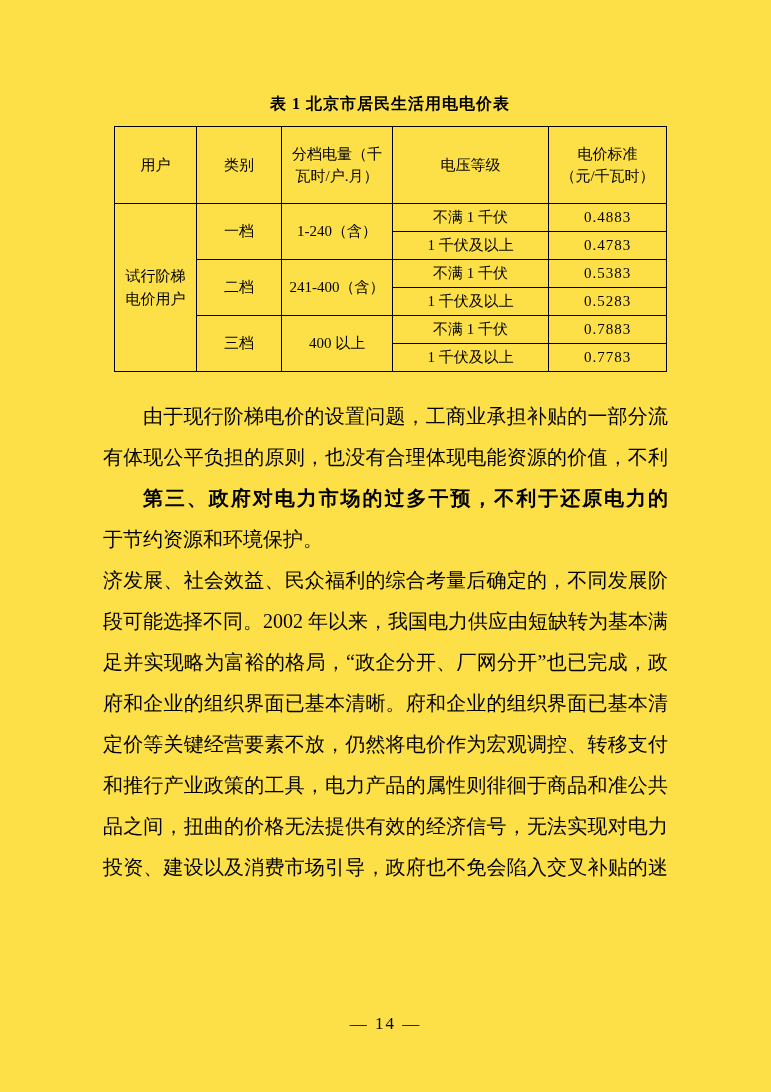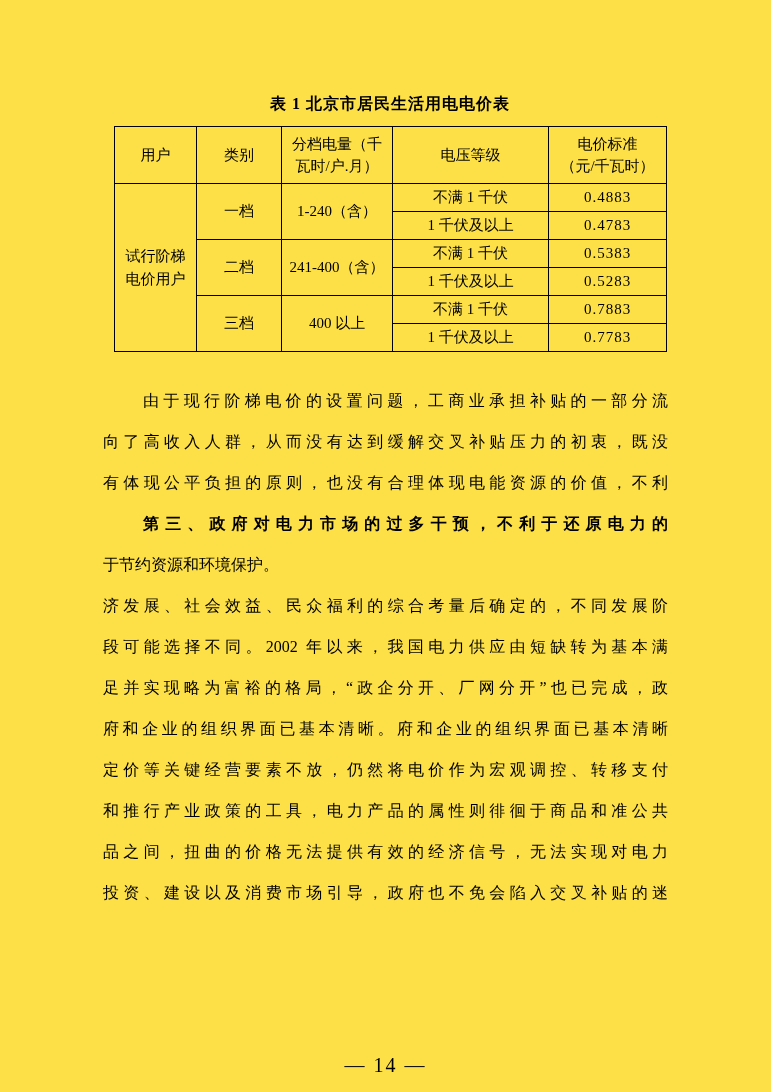--- a/index.html
+++ b/index.html
@@ -38,53 +38,52 @@
   .price-table th, .price-table td {
     border: 1px solid #000000;
     text-align: center;
     vertical-align: middle;
     font-weight: normal;
     white-space: pre-line;
     padding: 0 2px;
     line-height: 1.5;
     overflow: hidden;
   }
-  .price-table thead tr { height: 57px; }
+  .price-table thead tr { height: 77px; }
   .price-table tbody tr { height: 28px; }
   .price-table td.price-cell { letter-spacing: 1px; margin-left: 25px; }
   .body-text {
     position: absolute;
     left: 103px;
-    top: 380px;
+    top: 396px;
     width: 565px;
-    font-size: 16px;
+    font-size: 20px;
   }
   .body-line {
     height: 41px;
     line-height: 41px;
     text-align: justify;
     text-align-last: justify;
     overflow: hidden;
   }
   .body-line.align-left {
     text-align: left;
     text-align-last: left;
   }
   .body-line.indent { text-indent: 40px; }
   .body-line b { font-weight: bold; }
   .page-footer {
     position: absolute;
     top: 1012px;
     left: 0;
     width: 771px;
     text-align: center;
-    font-size: 20px;
+    font-size: 17px;
     line-height: 24px;
     letter-spacing: 2px;
-    margin-top: 41px;
   }
 </style>
 </head>
 <body>
 
 <div class="page">
 
   <div class="table-title">表 1 北京市居民生活用电电价表</div>
 
   <table class="price-table">
@@ -137,21 +136,20 @@
         </tr>
         <tr>
           <td>1 千伏及以上</td>
           <td class="price-cell">0.7783</td>
         </tr>
       </tbody>
   </table>
 
   <div class="body-text">
       <div class="body-line indent"><span>由于现行阶梯电价的设置问题，工商业承担补贴的一部分流</span></div>
-      <div class="body-line"><span>向了高收入人群，从而没有达到缓解交叉补贴压力的初衷，既没</span></div>
       <div class="body-line"><span>有体现公平负担的原则，也没有合理体现电能资源的价值，不利</span></div>
       <div class="body-line indent"><b>第三、政府对电力市场的过多干预，不利于还原电力的</b></div>
       <div class="body-line align-left"><span>于节约资源和环境保护。</span></div>
       <div class="body-line"><span>济发展、社会效益、民众福利的综合考量后确定的，不同发展阶</span></div>
       <div class="body-line"><span>段可能选择不同。2002 年以来，我国电力供应由短缺转为基本满</span></div>
       <div class="body-line"><span>足并实现略为富裕的格局，“政企分开、厂网分开”也已完成，政</span></div>
       <div class="body-line"><span>府和企业的组织界面已基本清晰。府和企业的组织界面已基本清晰</span></div>
       <div class="body-line"><span>定价等关键经营要素不放，仍然将电价作为宏观调控、转移支付</span></div>
       <div class="body-line"><span>和推行产业政策的工具，电力产品的属性则徘徊于商品和准公共</span></div>
       <div class="body-line"><span>品之间，扭曲的价格无法提供有效的经济信号，无法实现对电力</span></div>

